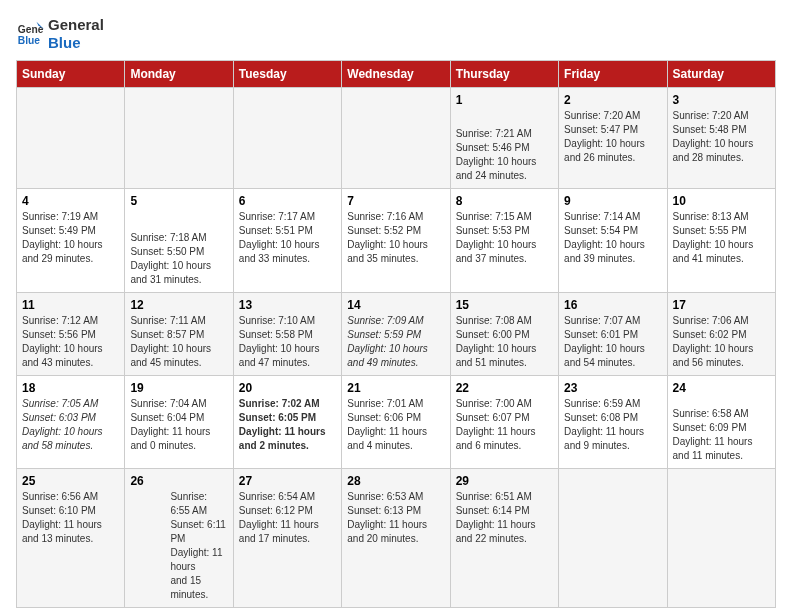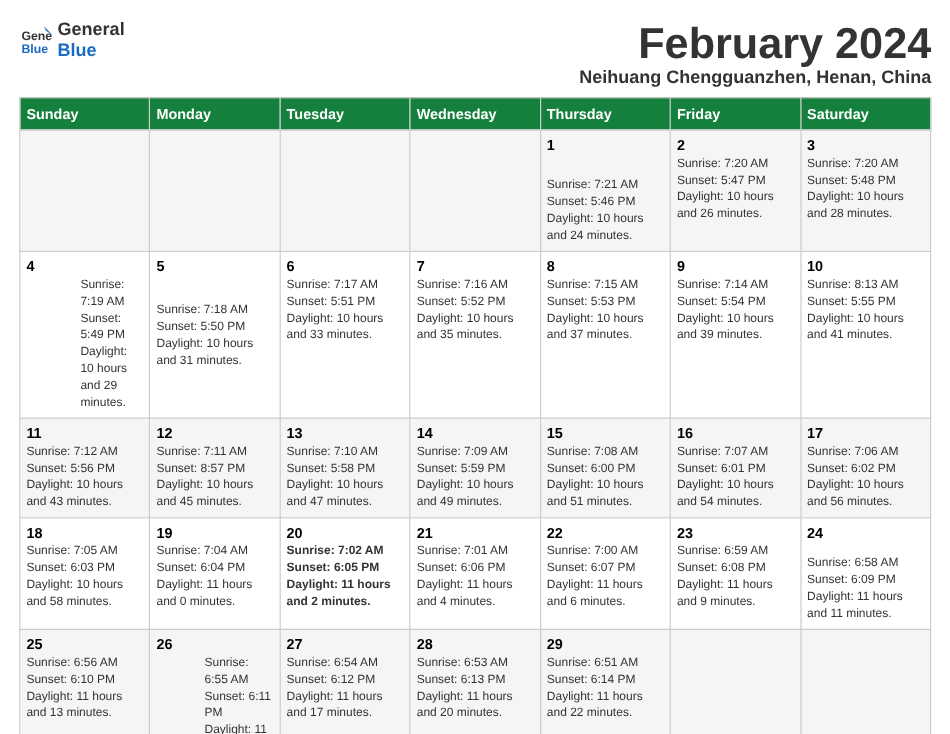--- a/index.html
+++ b/index.html
@@ -38,21 +38,21 @@
       font-size: 15px;
       font-weight: bold;
       color: #333;
     }
     table {
       width: 100%;
       border-collapse: collapse;
       font-size: 11px;
     }
     thead tr th {
-      background-color: #15803d;
+      background-color: #b91c1c;
       color: #fff;
       text-align: left;
       padding: 6px 5px;
       font-size: 12px;
       border: 1px solid #ccc;
     }
     tbody tr td {
       vertical-align: top;
       padding: 5px;
       border: 1px solid #ccc;
@@ -88,24 +88,20 @@
     <svg class="logo-icon" viewBox="0 0 30 30" xmlns="http://www.w3.org/2000/svg">
       <text x="2" y="14" font-size="11" font-weight="bold" fill="#333" font-family="Arial">General</text>
       <text x="2" y="26" font-size="11" font-weight="bold" fill="#1a6abf" font-family="Arial">Blue</text>
       <polygon points="22,2 30,10 24,6" fill="#1a6abf"></polygon>
     </svg>
     <div style="display:flex;flex-direction:column;line-height:1.2;">
       <span style="font-size:15px;font-weight:bold;color:#333;">General</span>
       <span style="font-size:15px;font-weight:bold;color:#1a6abf;">Blue</span>
     </div>
   </div>
-  <div class="title-area">
-    <div class="main-title">February 2024</div>
-    <div class="subtitle">Neihuang Chengguanzhen, Henan, China</div>
-  </div>
 </div>
 
 <table>
   <thead>
     <tr>
     <th>Sunday</th>
         <th>Monday</th>
         <th>Tuesday</th>
         <th>Wednesday</th>
         <th>Thursday</th>
@@ -137,21 +133,21 @@
           <span class="day-number">3</span>
           <div class="day-info" style="white-space: pre-line;">Sunrise: 7:20 AM
 Sunset: 5:48 PM
 Daylight: 10 hours
 and 28 minutes.</div>
         </td>
       </tr>
       <tr>
         <td>
           <span class="day-number">4</span>
-          <div class="day-info" style="white-space: pre-line; margin-left: 45px;">Sunrise: 7:19 AM
+          <div class="day-info" style="white-space: pre-line;">Sunrise: 7:19 AM
 Sunset: 5:49 PM
 Daylight: 10 hours
 and 29 minutes.</div>
         </td>
         <td>
           <span class="day-number">5</span>
           <div class="day-info" style="white-space: pre-line; margin-top: 23px;">Sunrise: 7:18 AM
 Sunset: 5:50 PM
 Daylight: 10 hours
 and 31 minutes.</div>
@@ -209,21 +205,21 @@
         </td>
         <td>
           <span class="day-number">13</span>
           <div class="day-info" style="white-space: pre-line;">Sunrise: 7:10 AM
 Sunset: 5:58 PM
 Daylight: 10 hours
 and 47 minutes.</div>
         </td>
         <td>
           <span class="day-number">14</span>
-          <div class="day-info" style="white-space: pre-line;">Sunrise: 7:09 AM
+          <div class="day-info" style="white-space: pre-line; font-style: italic;">Sunrise: 7:09 AM
 Sunset: 5:59 PM
 Daylight: 10 hours
 and 49 minutes.</div>
         </td>
         <td>
           <span class="day-number">15</span>
           <div class="day-info" style="white-space: pre-line;">Sunrise: 7:08 AM
 Sunset: 6:00 PM
 Daylight: 10 hours
 and 51 minutes.</div>
@@ -239,21 +235,21 @@
           <span class="day-number">17</span>
           <div class="day-info" style="white-space: pre-line;">Sunrise: 7:06 AM
 Sunset: 6:02 PM
 Daylight: 10 hours
 and 56 minutes.</div>
         </td>
       </tr>
       <tr>
         <td>
           <span class="day-number">18</span>
-          <div class="day-info" style="white-space: pre-line;">Sunrise: 7:05 AM
+          <div class="day-info" style="white-space: pre-line; font-style: italic;">Sunrise: 7:05 AM
 Sunset: 6:03 PM
 Daylight: 10 hours
 and 58 minutes.</div>
         </td>
         <td>
           <span class="day-number">19</span>
           <div class="day-info" style="white-space: pre-line;">Sunrise: 7:04 AM
 Sunset: 6:04 PM
 Daylight: 11 hours
 and 0 minutes.</div>

